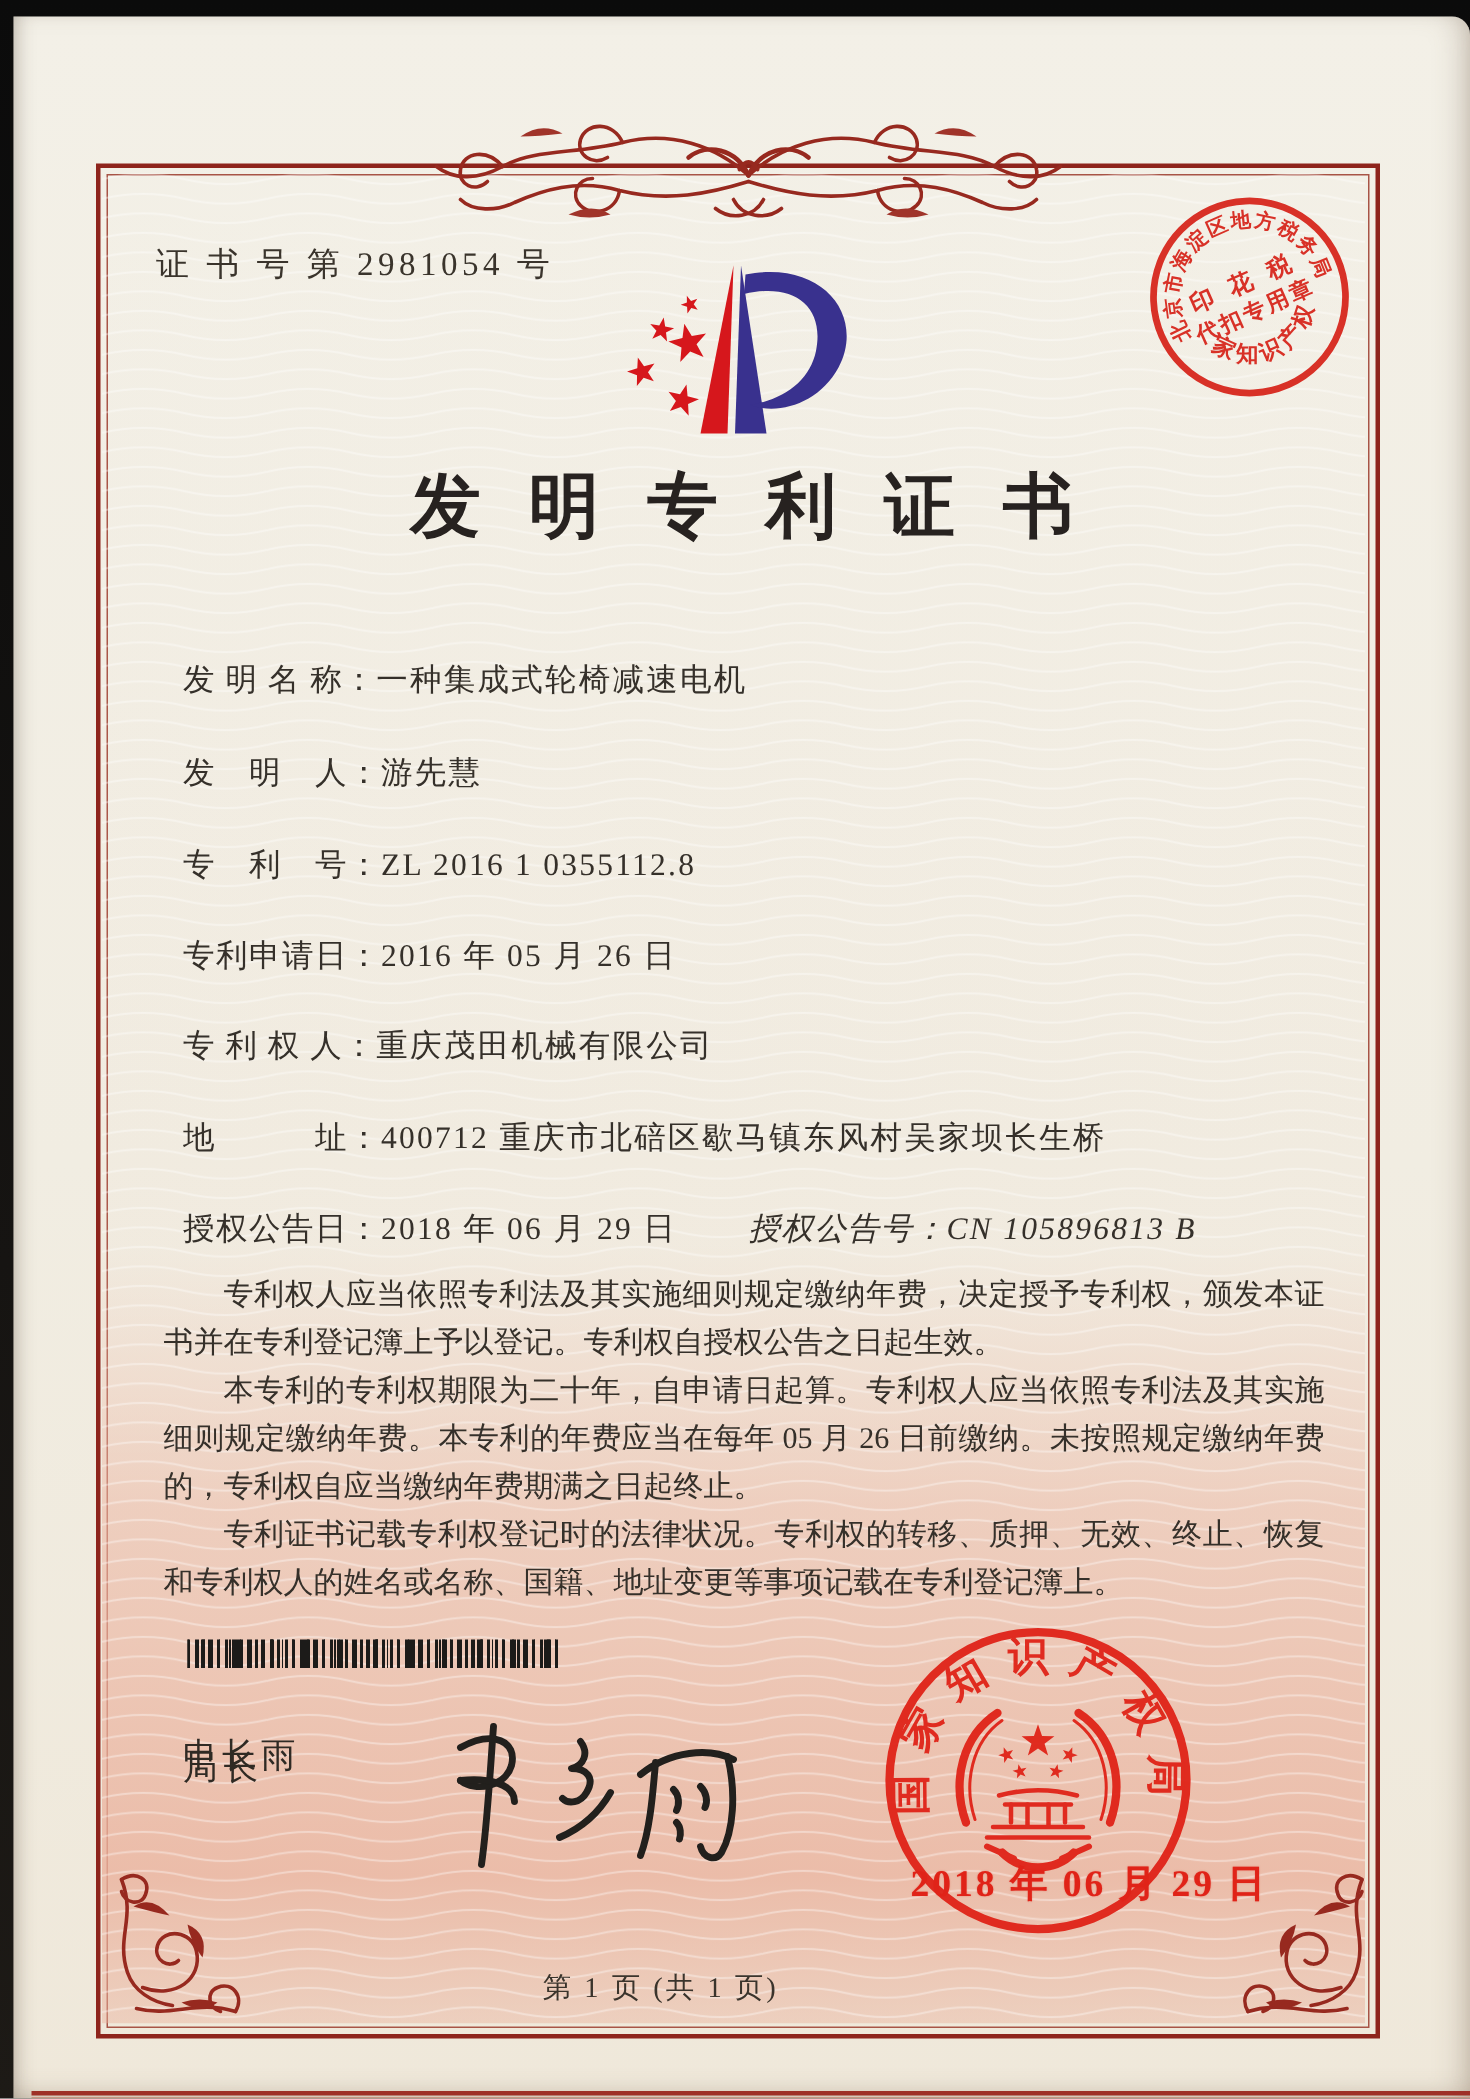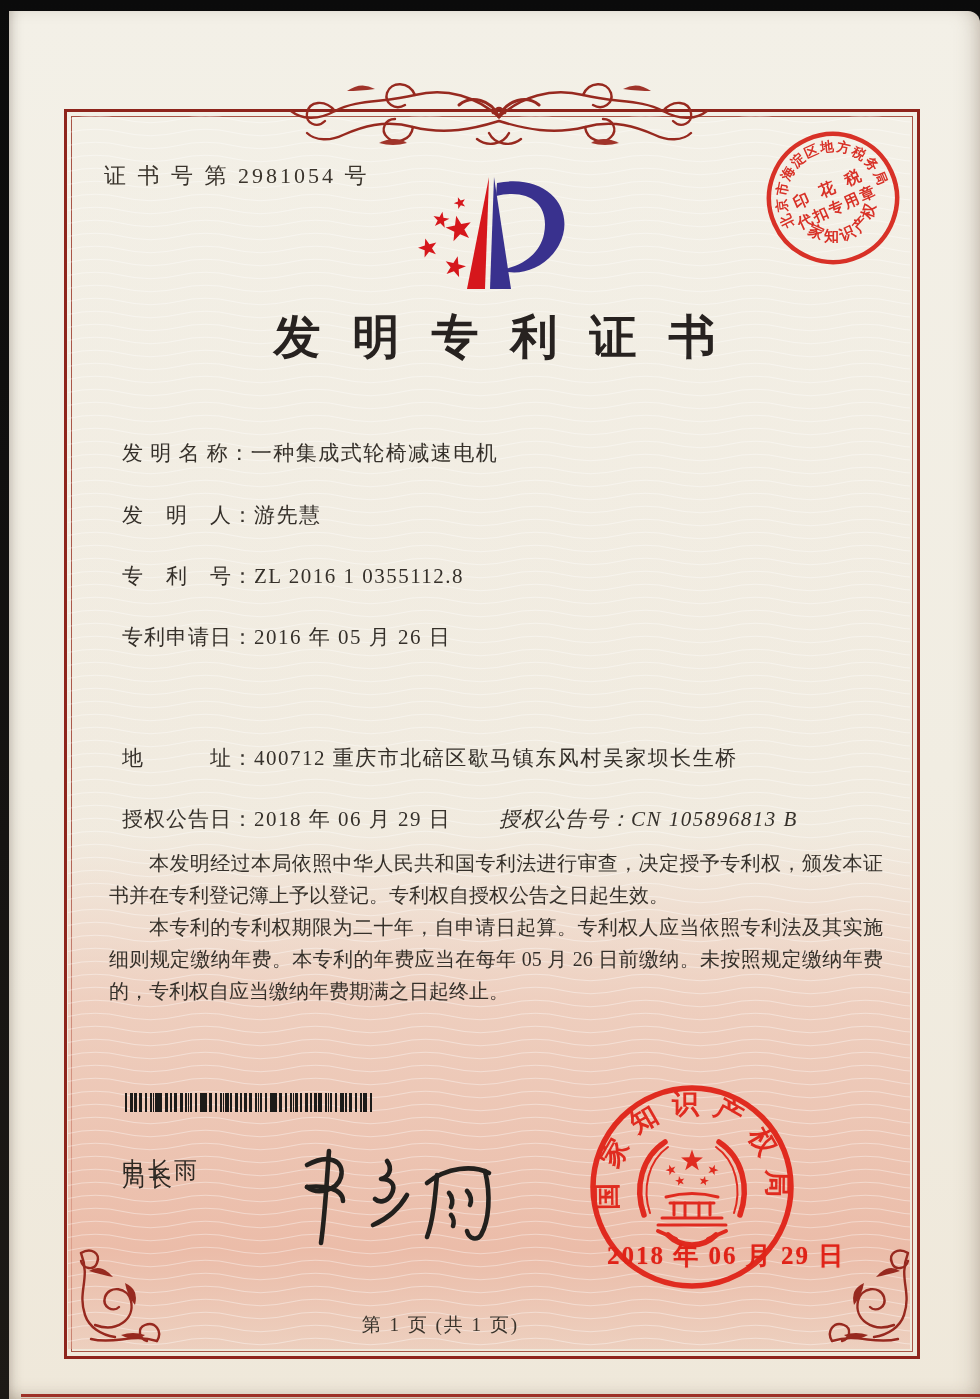--- a/index.html
+++ b/index.html
@@ -156,33 +156,37 @@
   </div>
   <div class="abs field" style="top:490px;">
     <span class="lb">发　明　人：</span><span class="vl">游先慧</span>
   </div>
   <div class="abs field" style="top:551px;">
     <span class="lb">专　利　号：</span><span class="vl">ZL 2016 1 0355112.8</span>
   </div>
   <div class="abs field" style="top:612px;">
     <span class="lb">专利申请日：</span><span class="vl">2016 年 05 月 26 日</span>
   </div>
+  <div class="abs field" style="top:672px;">
+    <span class="lb">专 利 权 人：</span><span class="vl">重庆茂田机械有限公司</span>
+  </div>
   <div class="abs field" style="top:733px;">
     <span class="lb">地　　　址：</span><span class="vl">400712 重庆市北碚区歇马镇东风村吴家坝长生桥</span>
   </div>
   <div class="abs field" style="top:794px;width:780px;">
     <span class="lb">授权公告日：</span><span class="vl">2018 年 06 月 29 日</span>
     <span class="grant2">
       <span class="lb">授权公告号：</span><span class="vl">CN 105896813 B</span>
     </span>
   </div>
 
   <div class="abs paras">
-    <p>本发明经过本局依照中华人民共和国专利法进行审查，决定授予专利权，颁发本证书并在专利登记簿上予以登记。专利权自授权公告之日起生效。</p>
+    <p>专利权人应当依照专利法及其实施细则规定缴纳年费，决定授予专利权，颁发本证书并在专利登记簿上予以登记。专利权自授权公告之日起生效。</p>
     <p>本专利的专利权期限为二十年，自申请日起算。专利权人应当依照专利法及其实施细则规定缴纳年费。本专利的年费应当在每年 05 月 26 日前缴纳。未按照规定缴纳年费的，专利权自应当缴纳年费期满之日起终止。</p>
+    <p>专利证书记载专利权登记时的法律状况。专利权的转移、质押、无效、终止、恢复和专利权人的姓名或名称、国籍、地址变更等事项记载在专利登记簿上。</p>
   </div>
 
   <div class="abs barcode"></div>
 
   <div class="abs sig-title">局长</div>
   <div class="abs sig-name">申长雨</div>
   <svg class="abs" style="left:268px;top:1126px;" width="232" height="118" viewBox="0 0 232 118" aria-label="申长雨">
     <g stroke="#22201d" fill="none" stroke-width="4.6" stroke-linecap="round" stroke-linejoin="round">
       <path d="M52 14 C50 40 48 78 44 106"></path>
       <path d="M30 28 C52 16 68 24 64 40 C60 54 40 58 30 50"></path>

